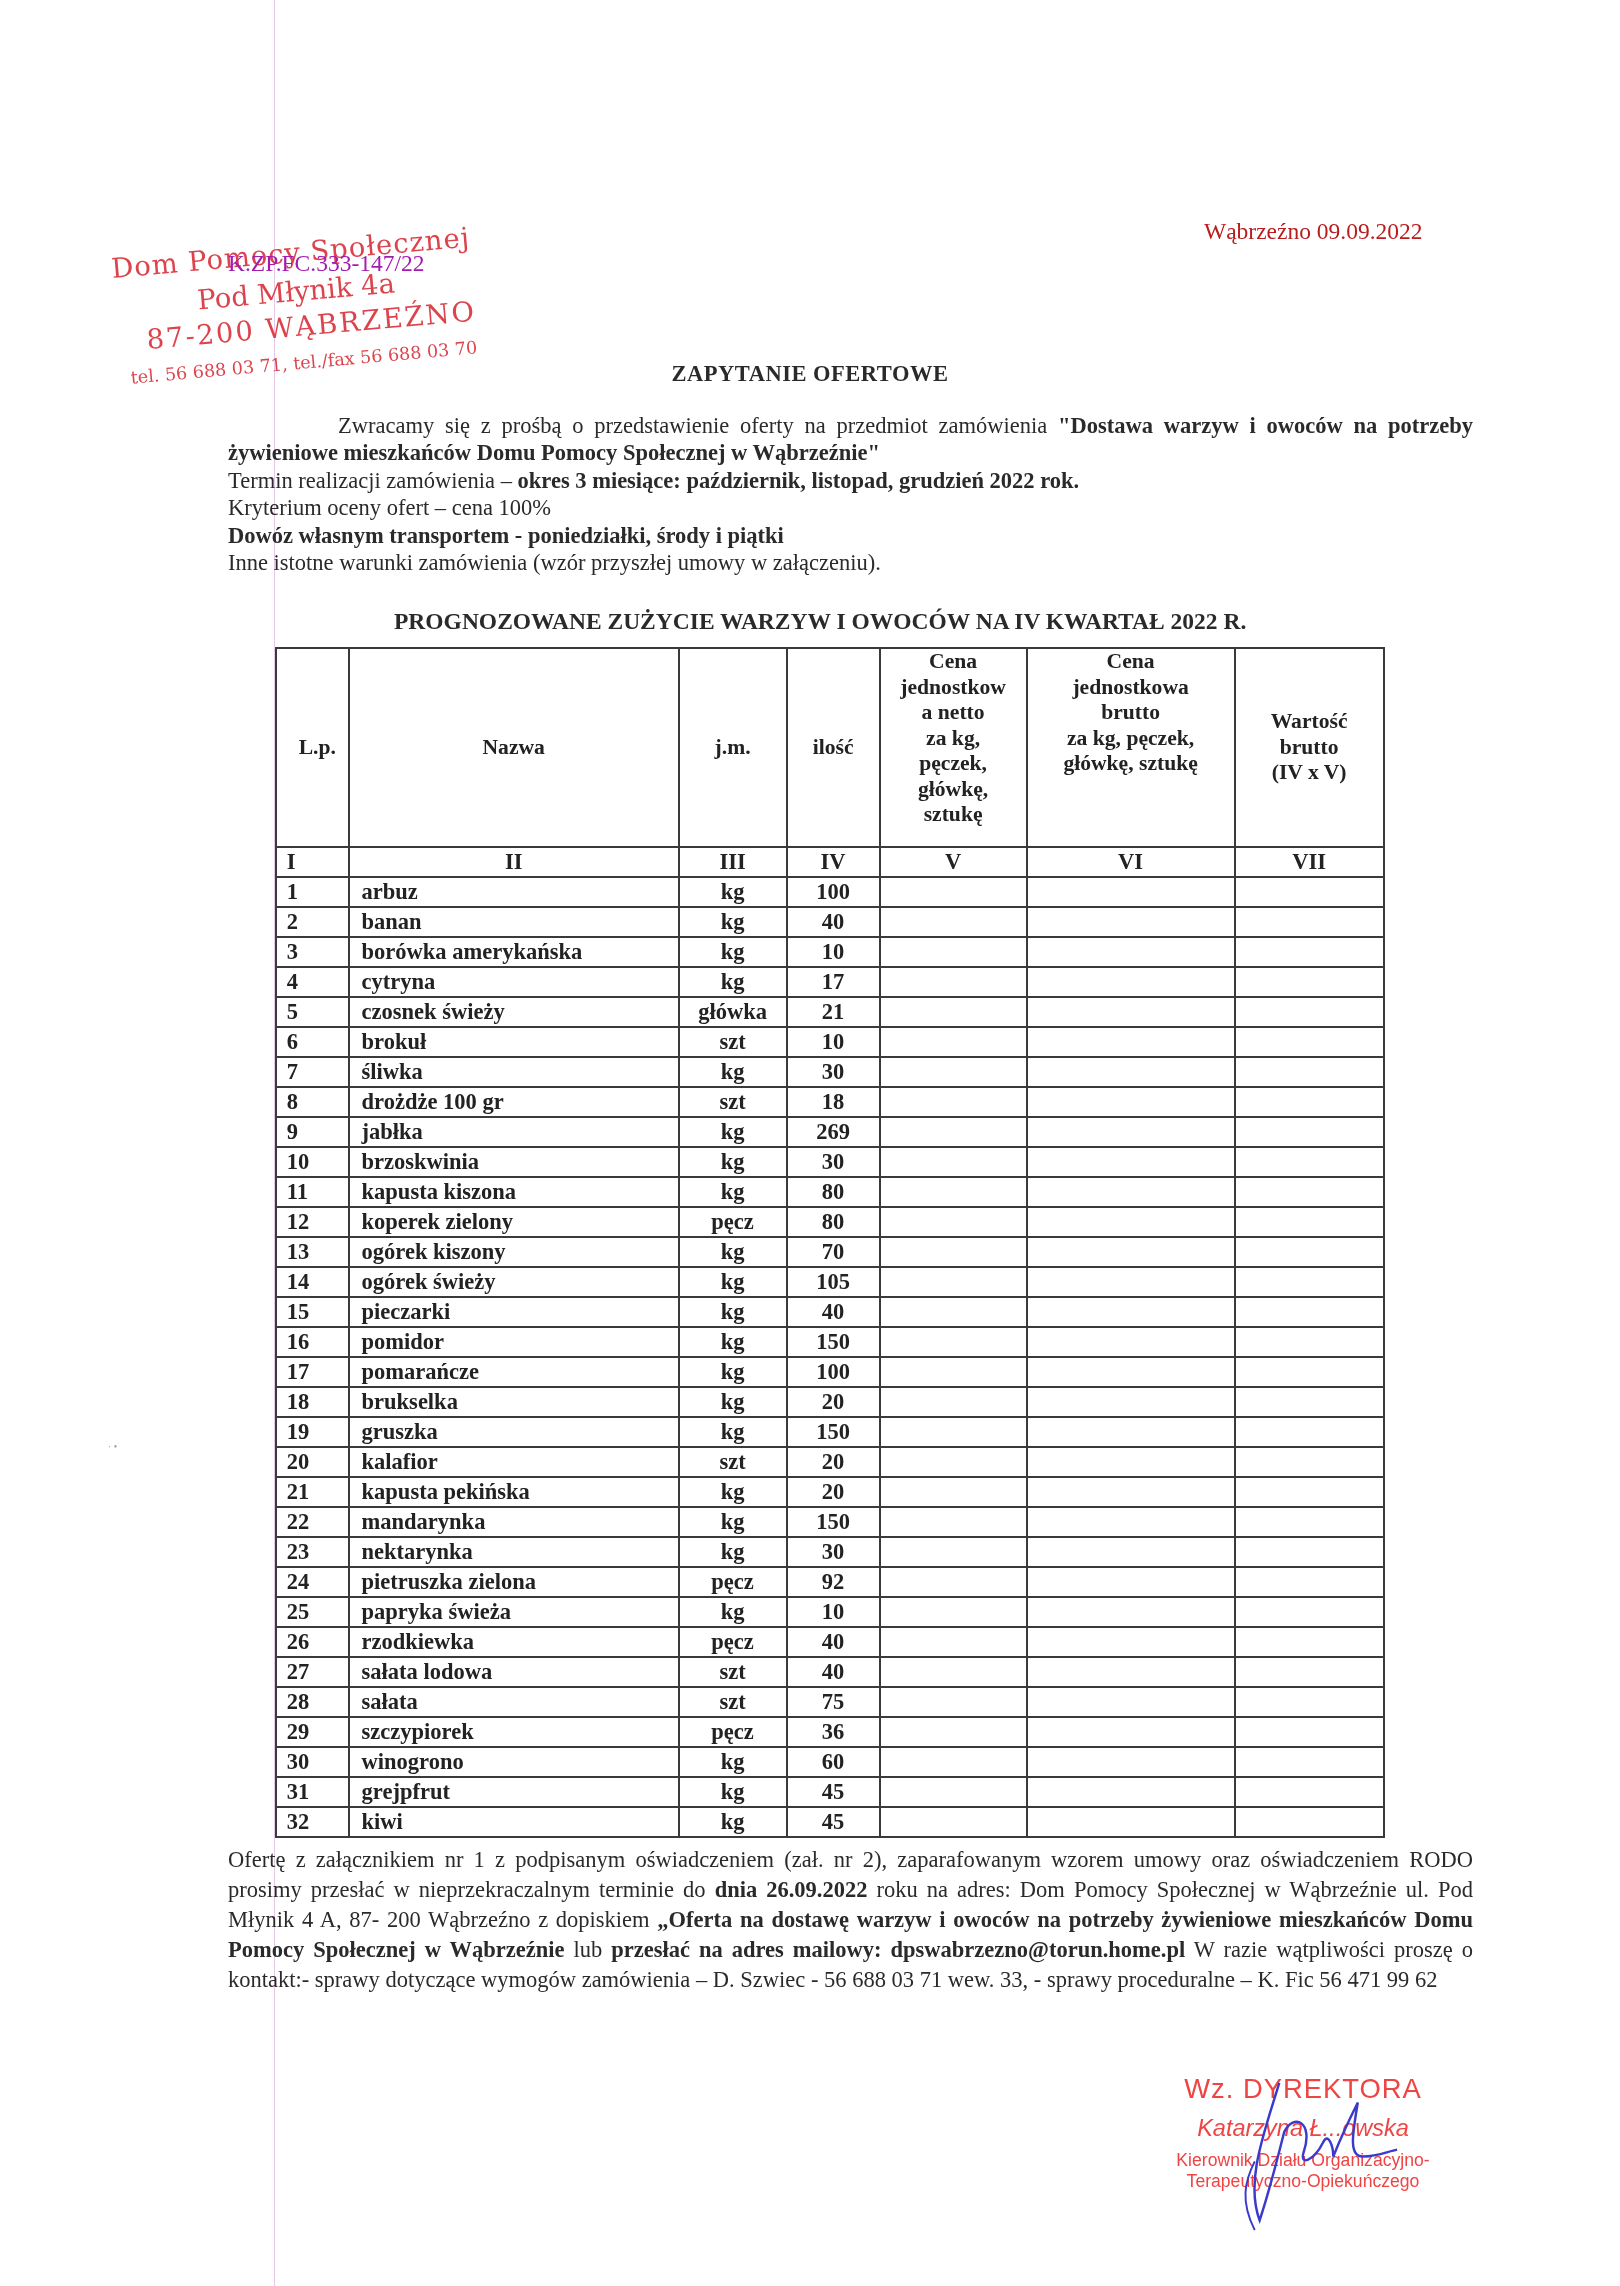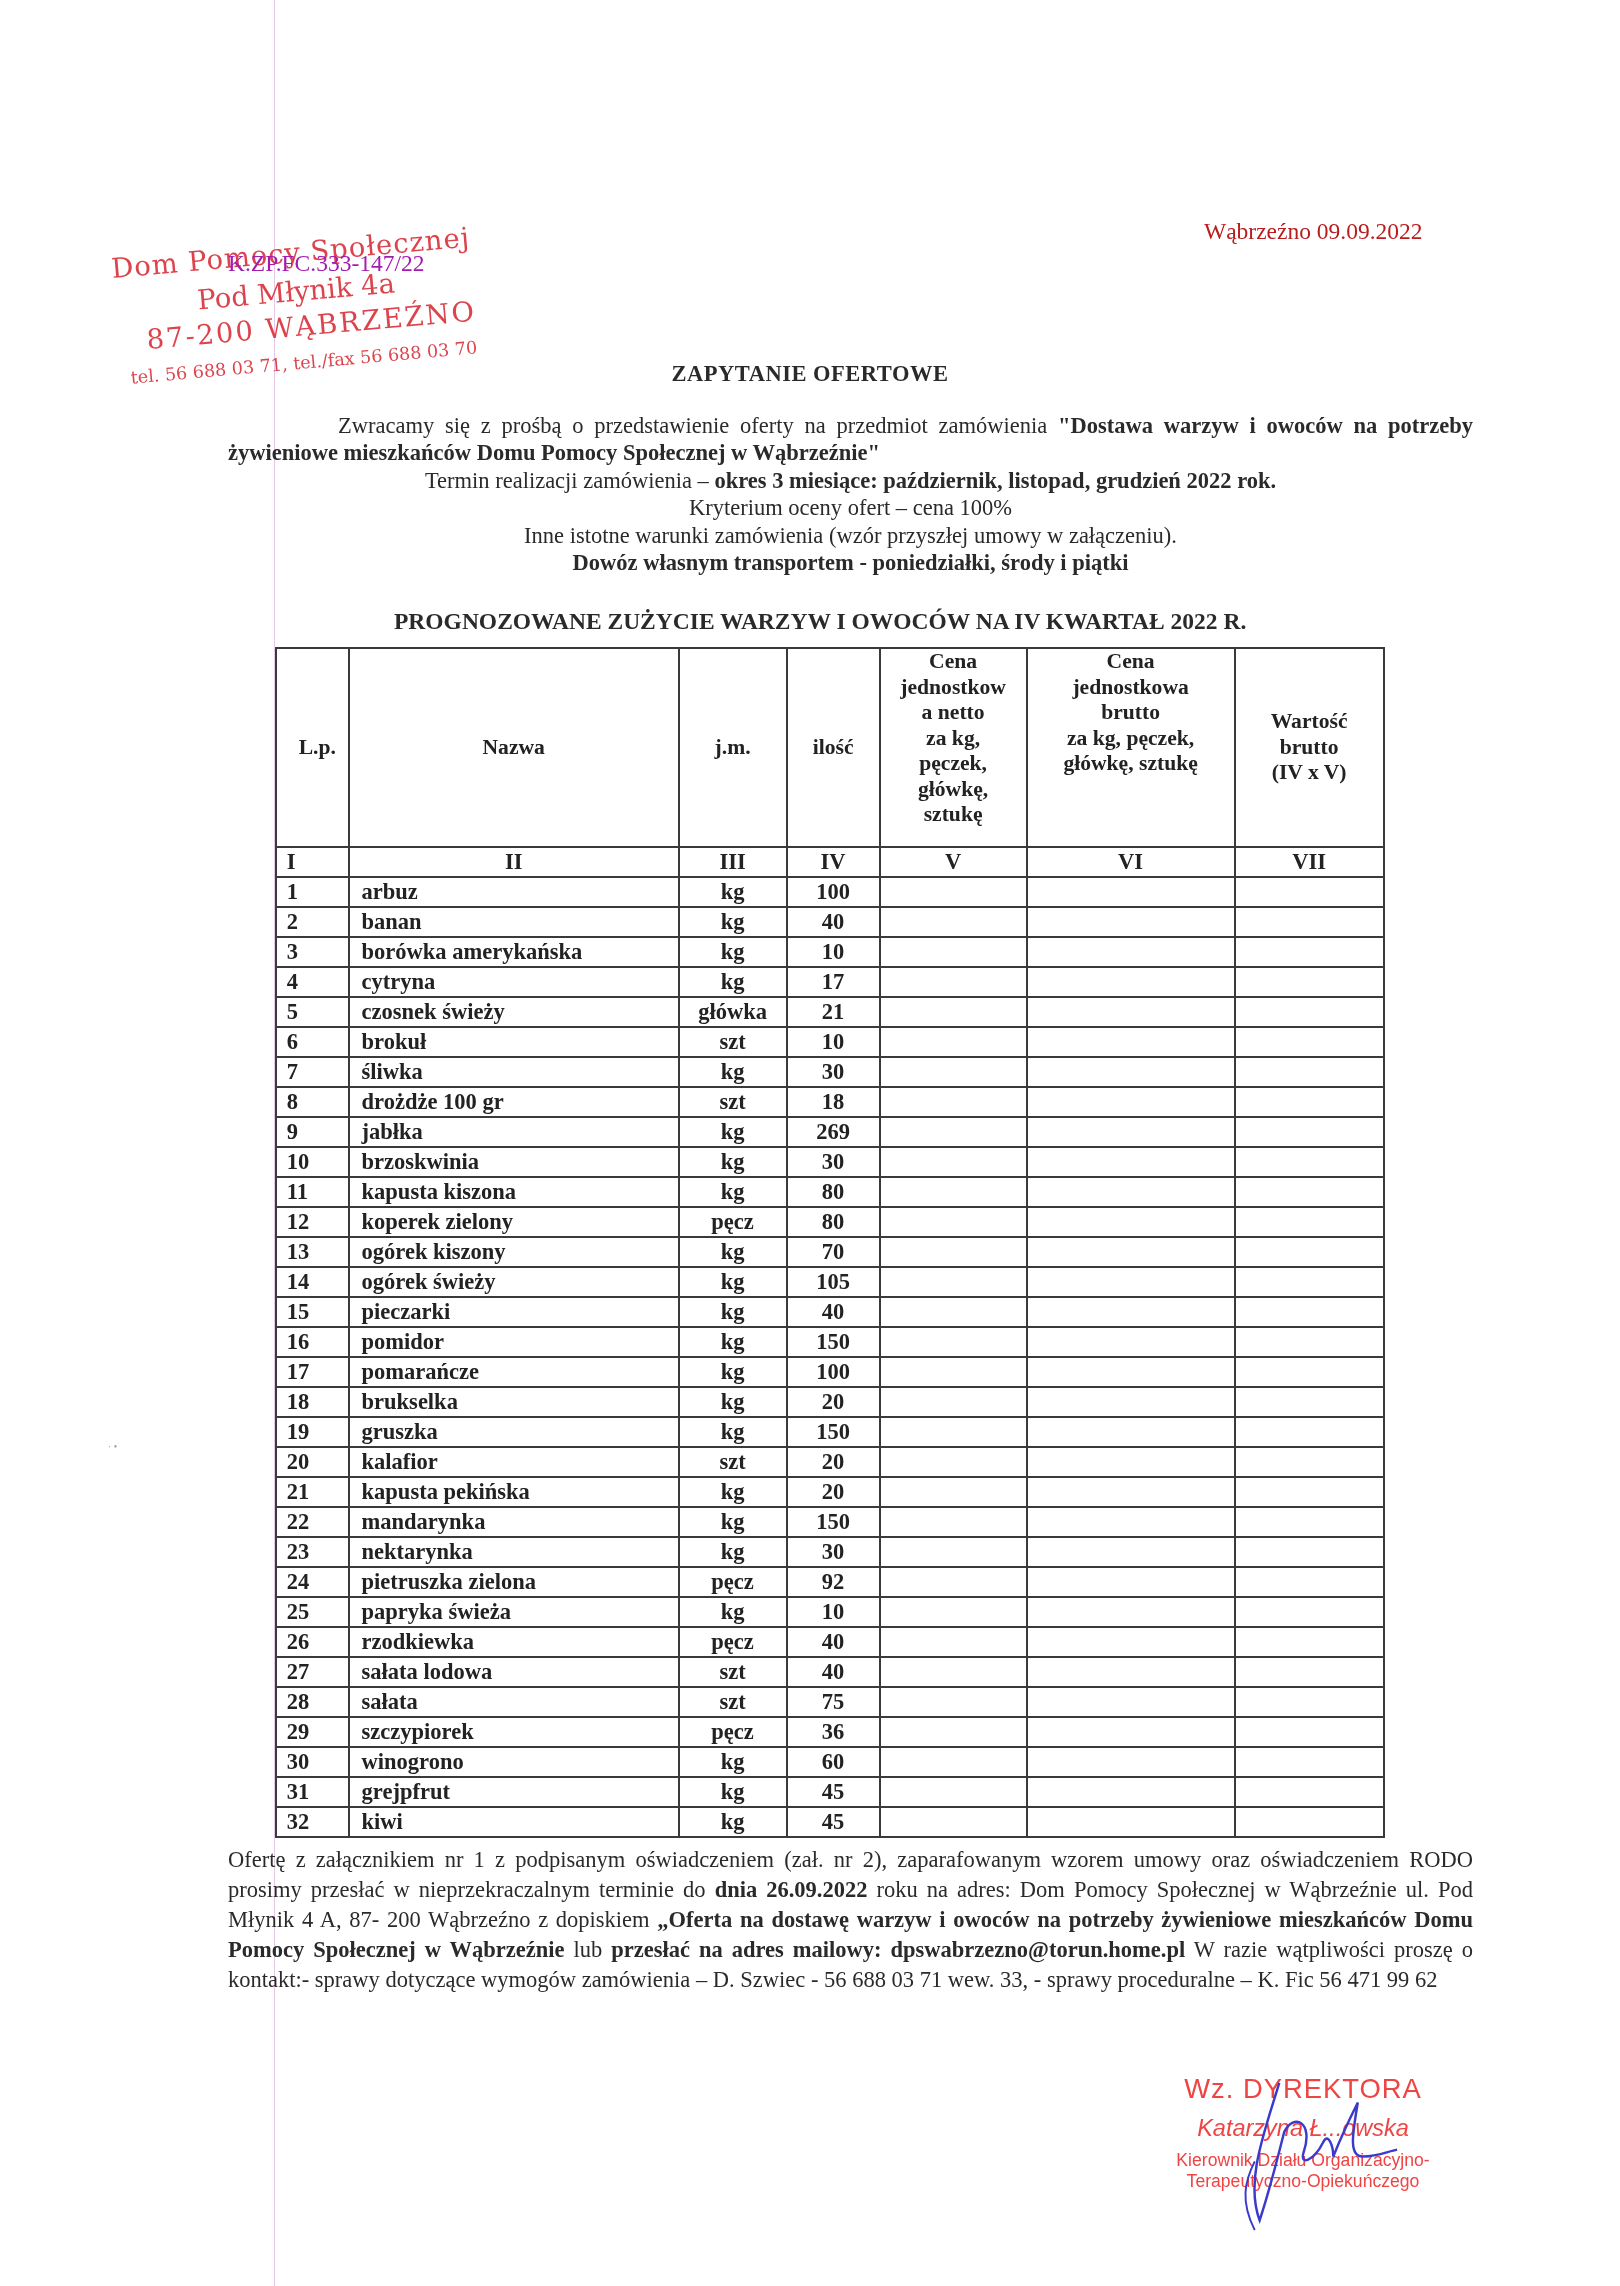--- a/index.html
+++ b/index.html
@@ -16,21 +16,21 @@
     .stamp .l3 { font-size: 27.4px; letter-spacing: 2px; position: absolute; left: 29px; top: 74px; white-space: nowrap; }
     .stamp .l4 { font-size: 17.6px; position: absolute; left: 9.8px; top: 116px; white-space: nowrap; }
 
     .ref { position: absolute; left: 228px; top: 250px; font-size: 23.5px; color: #a21caf; }
     .date { position: absolute; left: 1204px; top: 218px; font-size: 23.5px; color: #b91c1c; }
 
     .title { position: absolute; left: 0; width: 1620px; top: 361px; text-align: center;
              font-weight: bold; font-size: 22.5px; letter-spacing: 0.5px; }
 
     .intro { position: absolute; left: 228px; top: 412px; width: 1245px; font-size: 22.5px; line-height: 27.4px; }
-    .intro p { margin: 0; text-align: center; }
+    .intro p { margin: 0; }
     .intro .indent { text-indent: 110px; text-align: justify; }
     b { font-weight: bold; }
 
     .table-title { position: absolute; left: 394px; top: 608px; font-size: 23.5px; font-weight: bold; }
 
     table.items { position: absolute; left: 275px; top: 647px; border-collapse: collapse;
                   font-weight: bold; font-size: 22.5px; color: #222; }
     table.items td, table.items th { border: 2px solid #3a3a3a; padding: 0; }
     table.items th { font-weight: bold; font-size: 21.6px; line-height: 25.5px; vertical-align: middle; text-align: center; }
     table.items td { height: 28px; line-height: 27.4px; }
@@ -68,22 +68,22 @@
 
   <div class="ref">K.ZP.FC.333-147/22</div>
   <div class="date">Wąbrzeźno 09.09.2022</div>
 
   <div class="title">ZAPYTANIE OFERTOWE</div>
 
   <div class="intro">
     <p class="indent"><span>Zwracamy się z prośbą o przedstawienie oferty na  przedmiot zamówienia </span><b>"Dostawa warzyw i owoców na potrzeby żywieniowe mieszkańców Domu Pomocy Społecznej w Wąbrzeźnie"</b></p>
     <p><span>Termin realizacji zamówienia – </span><b>okres 3 miesiące: październik, listopad, grudzień 2022 rok.</b></p>
     <p>Kryterium oceny ofert – cena 100%</p>
+    <p><b>Dowóz własnym transportem -  poniedziałki, środy i piątki</b></p>
     <p>Inne istotne warunki zamówienia (wzór przyszłej umowy w załączeniu).</p>
-    <p><b>Dowóz własnym transportem -  poniedziałki, środy i piątki</b></p>
   </div>
 
   <div class="table-title">PROGNOZOWANE ZUŻYCIE WARZYW I OWOCÓW NA IV KWARTAŁ 2022 R.</div>
 
   <table class="items">
     <thead>
       <tr style="height:199px;">
         <th class="c-lp">L.p.</th>
         <th class="c-name" style="text-align:center;padding-left:0!important;">Nazwa</th>
         <th class="c-jm">j.m.</th>

